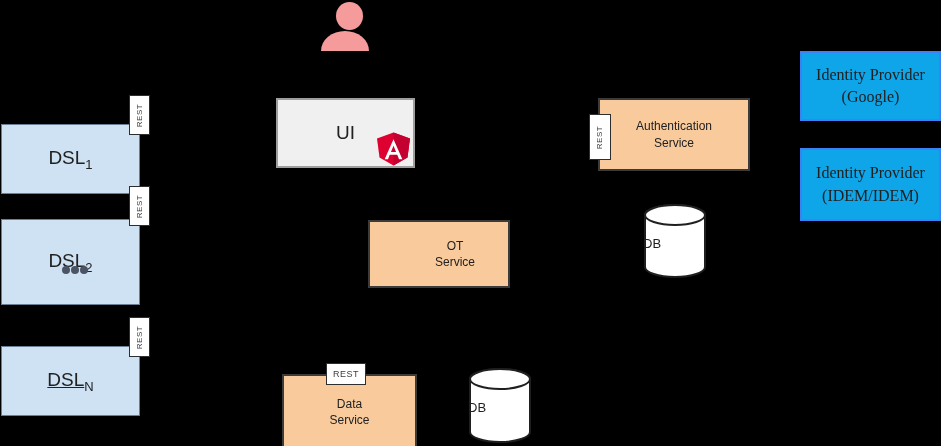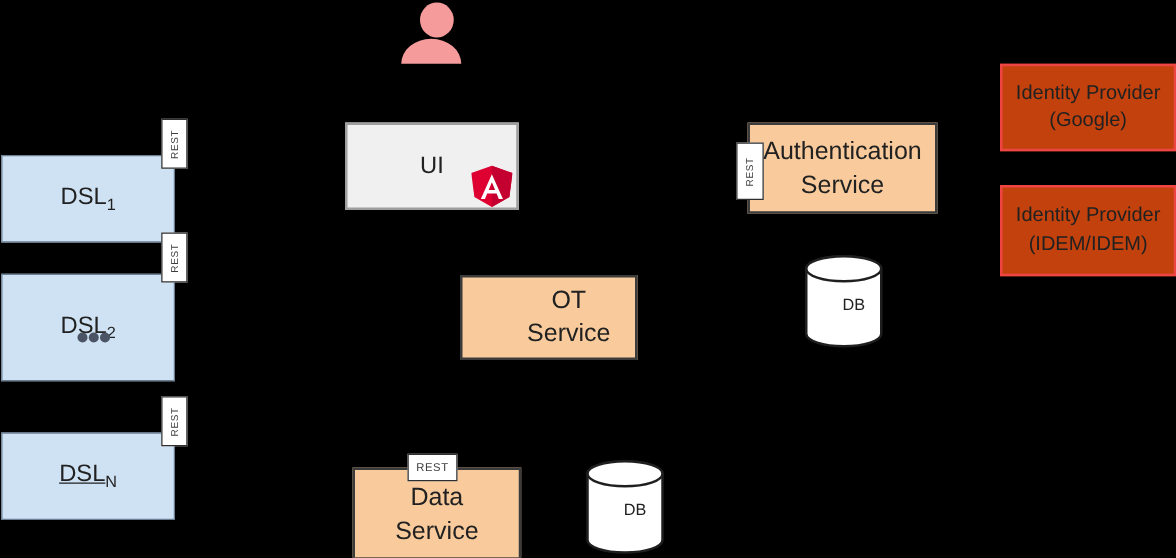--- a/index.html
+++ b/index.html
@@ -11,27 +11,27 @@
     color:#212121;
   }
   .node {
     position:absolute;
     display:flex; flex-direction:column;
     align-items:center; justify-content:center;
     text-align:center;
   }
   .blue   { background:#cfe2f3; border:1px solid #6b7f94;margin-top:44px; }
   .orange { background:#f9cb9c; border:2px solid #3b3b3b; }
-  .green  { background:#c2410c; border:2px solid #ef4444; }
+  .green  { background:#0ea5e9; border:2px solid #3b82f6;font-family:Liberation Serif, serif; }
   .gray   { background:#f0f0f0; border:2px solid #9e9e9e; }
 
   .dsl-label { font-size:19px; }
   .dsl-label sub { font-size:13px; }
   .ui-label  { font-size:19px; }
-  .svc-line  { font-size:20px; line-height:1.35; }
+  .svc-line  { font-size:12px; line-height:1.35; }
   .idp-line  { font-size:16px; line-height:1.4; }
 
   .badge-v {
     position:absolute; background:#ffffff; border:1px solid #2e2e2e;
     display:flex; align-items:center; justify-content:center; z-index:3;
   }
   .badge-v span {
     transform:rotate(-90deg); font-size:8px; letter-spacing:0.5px;
     color:#3c3c3c; white-space:nowrap;
   }
@@ -48,21 +48,21 @@
   .person-body {
     position:absolute; left:321px; top:31px; width:48px; height:20px;
     border-radius:24px 24px 0 0 / 20px 20px 0 0; background:#f59b9b;
   }
 
   .dots { position:absolute; left:62px; top:266px; display:flex; gap:1px; }
   .dots i { width:8px; height:8px; border-radius:50%; background:#4a5464; }
 
   .db { position:absolute; }
   .db-label {
-    position:absolute; left:16px; right:0; top:42%; text-align:center;
+    position:absolute; left:0; right:0; top:42%; text-align:left;
     font-size:13px; color:#212121;
   }
 
   .angular-logo { position:absolute; left:377px; top:132px; z-index:2; }
 </style>
 </head>
 <body>
 
 <div class="node blue" style="left:1px; top:80px; width:139px; height:70px;">
   <span class="dsl-label"><span>DSL</span><sub>1</sub></span>

